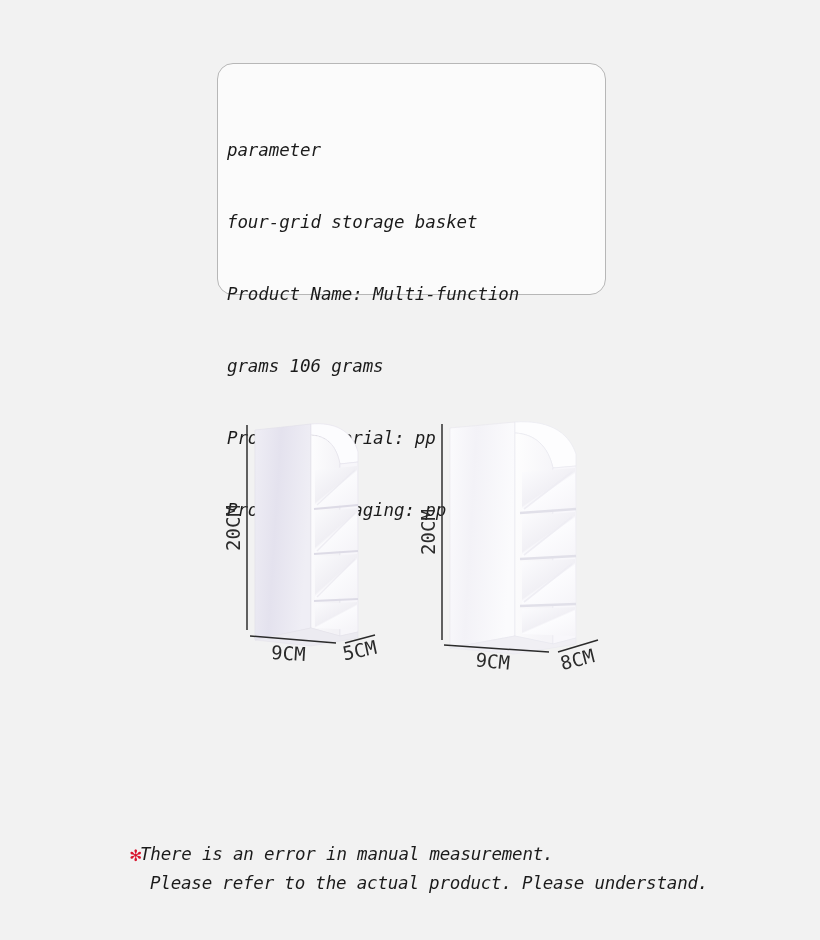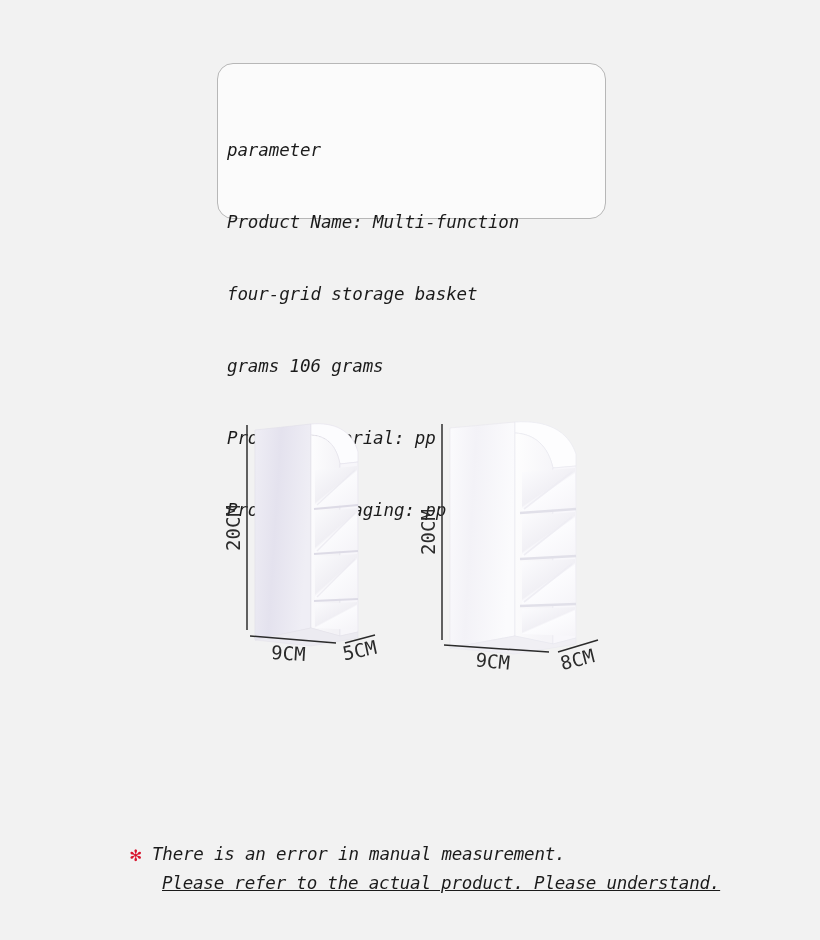--- a/index.html
+++ b/index.html
@@ -20,21 +20,21 @@
     width: 820px;
     height: 940px;
   }
 
   
   .param-card {
     position: absolute;
     left: 217px;
     top: 63px;
     width: 389px;
-    height: 156px;
+    height: 232px;
     box-sizing: border-box;
     border: 1.6px solid #b7b7b7;
     border-radius: 16px;
     background: #fbfbfb;
   }
   .param-text {
     position: absolute;
     left: 9px;
     top: 26px;
     width: 370px;
@@ -88,41 +88,40 @@
     font-style: normal;
     font-weight: bold;
     font-size: 19px;
     position: absolute;
     left: 0;
     top: 3px;
     line-height: 22px;
   }
   .footer-note .lines {
     display: block;
-    margin-left: 22px;
+    margin-left: 10px;
   }
   .footer-note .fline {
     display: block;
     white-space: nowrap;
   }
   .footer-note .fline.indent {
     padding-left: 10px;
-    text-decoration: underline;
   }
 </style>
 </head>
 <body>
 
 <div class="page">
 
   <div class="param-card">
     <div class="param-text">
       <span class="param-line">parameter</span>
+      <span class="param-line">four-grid storage basket</span>
       <span class="param-line">Product Name: Multi-function</span>
-      <span class="param-line">four-grid storage basket</span>
       <span class="param-line">grams 106 grams</span>
       <span class="param-line">Product material: pp</span>
       <span class="param-line">Product packaging: pp</span>
     </div>
   </div>
 
   <div class="products">
 
     <div class="product product-a">
       <svg class="prod-svg" width="220" height="280" viewBox="0 0 220 280">

